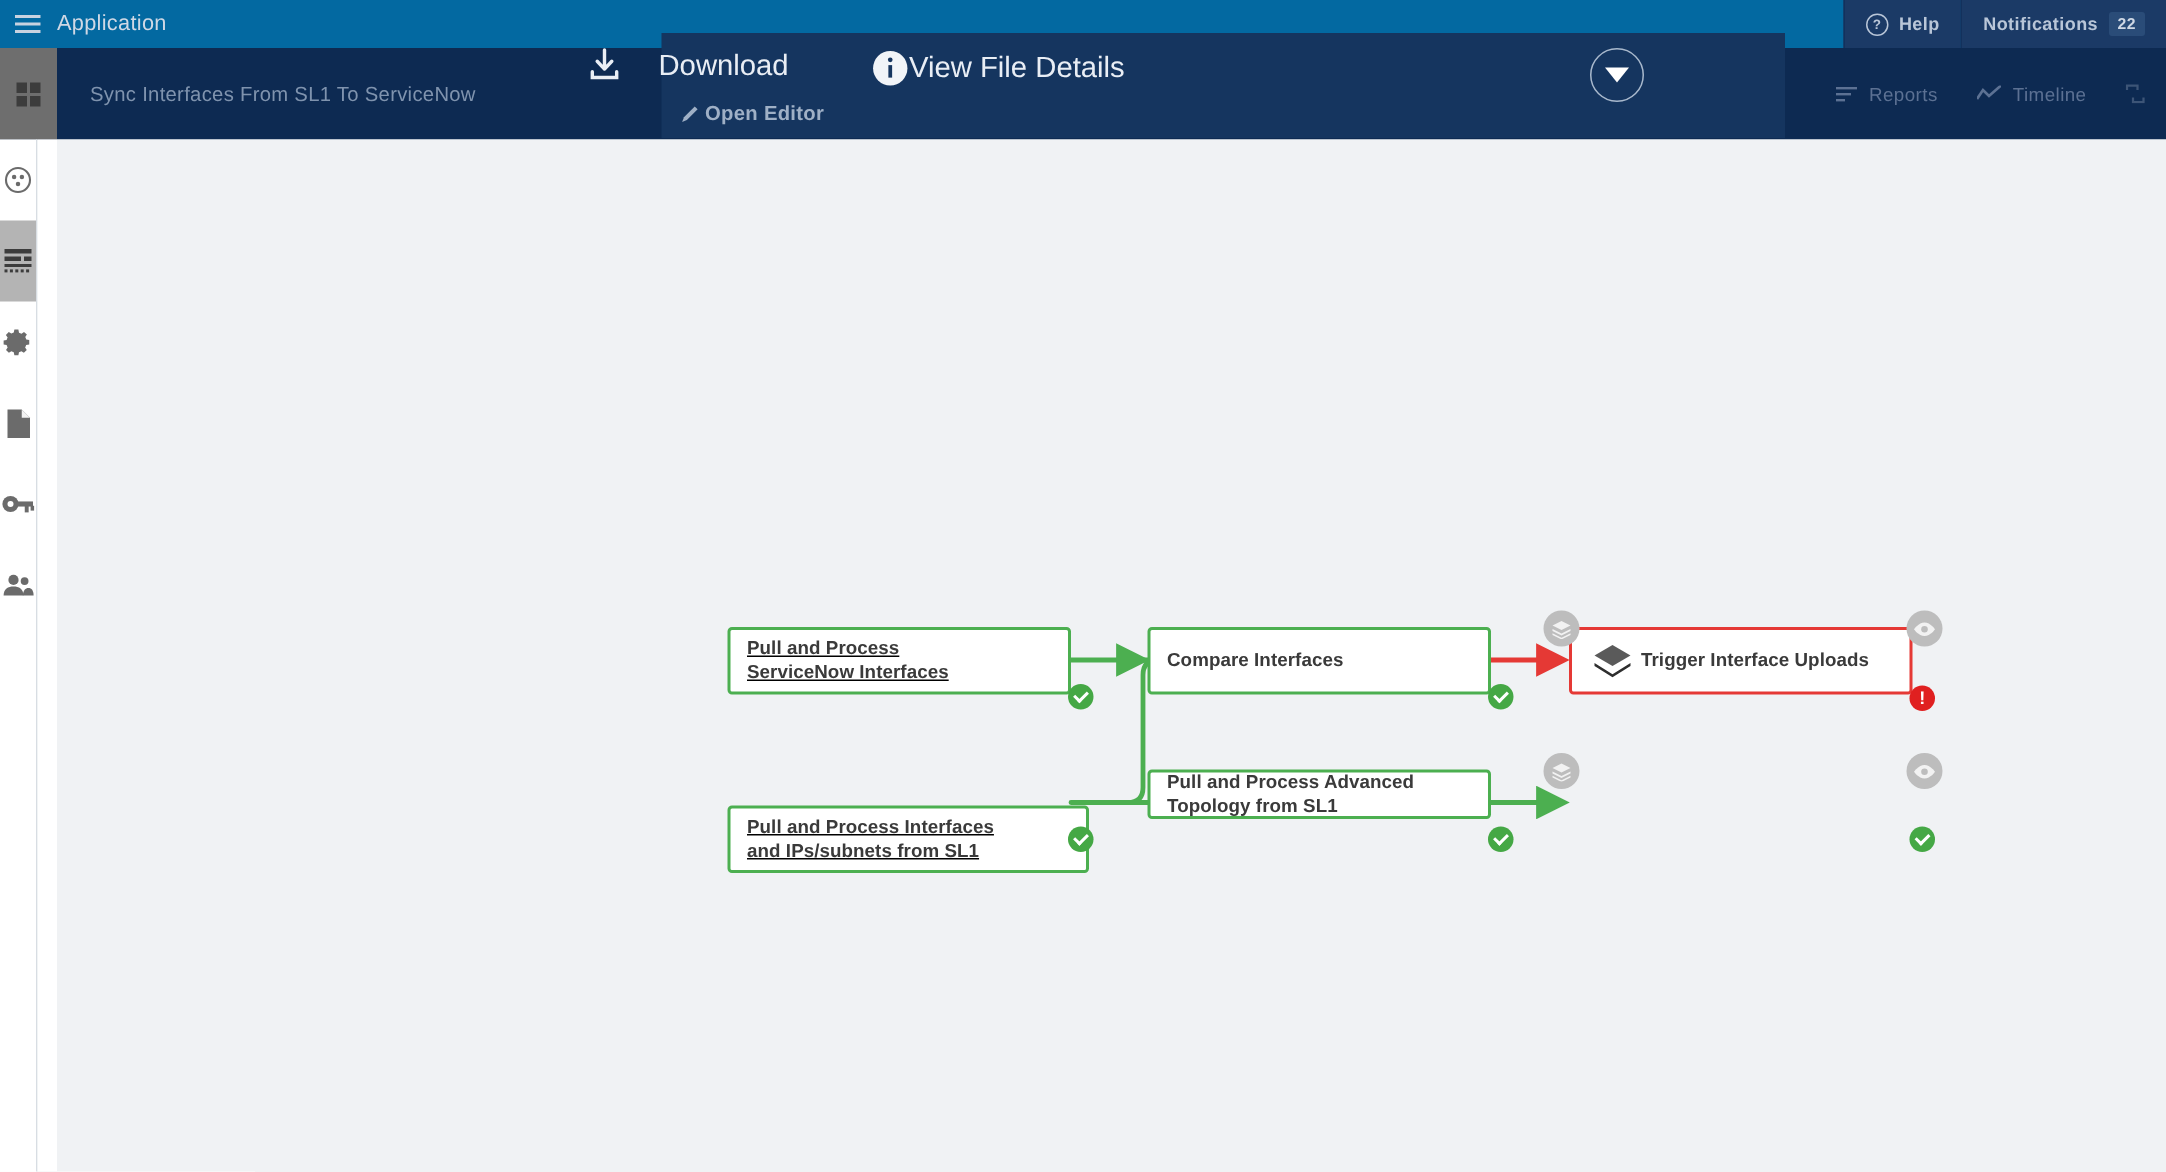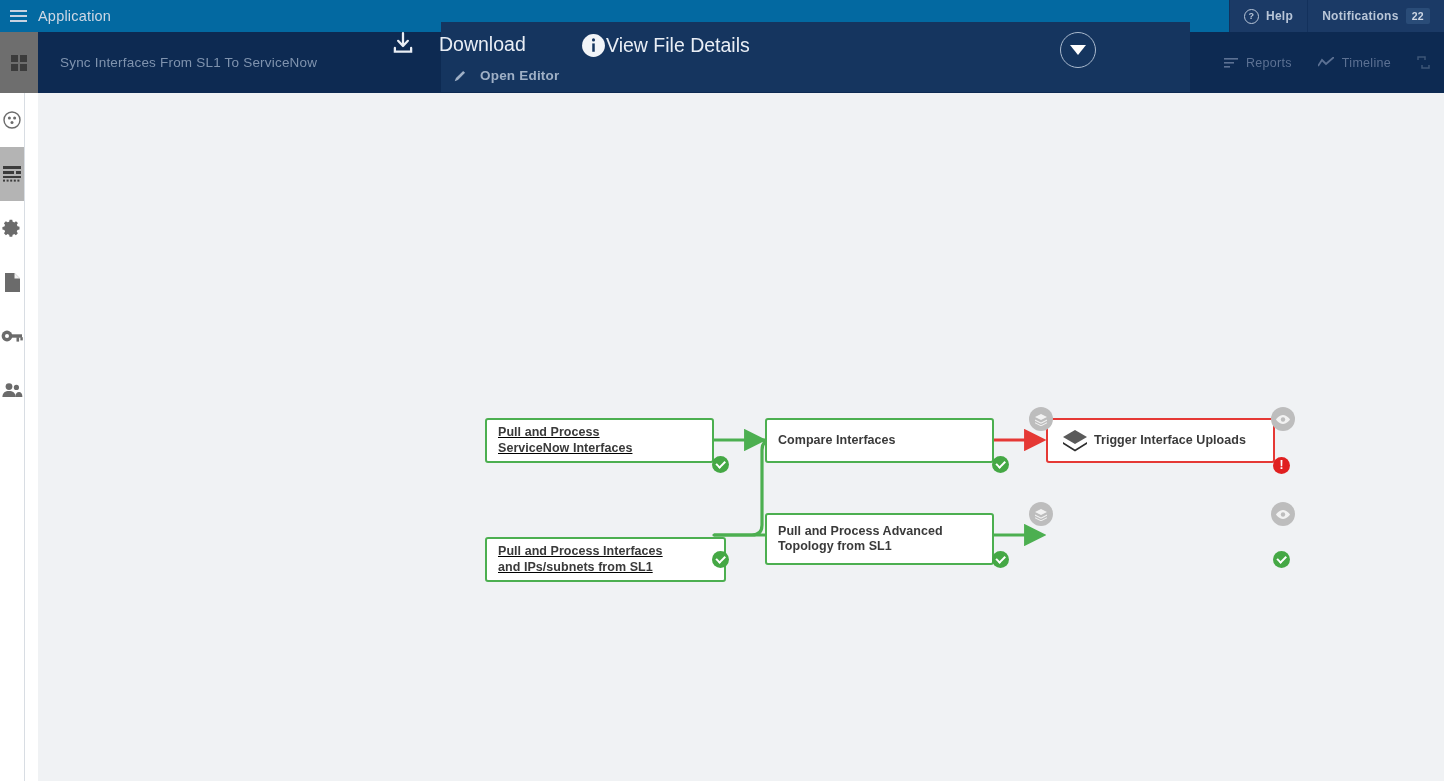--- a/index.html
+++ b/index.html
@@ -153,21 +153,21 @@
     font-size: 19.5px;
     cursor: pointer;
     white-space: nowrap;
   }
   .action-item.sep { margin-left: 33px; }
   .sub-action {
     position: absolute;
     left: 12px; top: 46px;
     display: flex;
     align-items: center;
-    gap: 13px;
+    gap: 3px;
     color: #9fb0c6;
     font-size: 13.5px;
     font-weight: bold;
     letter-spacing: .2px;
     cursor: pointer;
   }
   .caret-btn {
     position: absolute;
     left: 619px; top: 10px;
     width: 34px; height: 34px;
@@ -515,21 +515,21 @@
     </svg>
   </div>
   <div class="badge err" style="left:1248px; top:364px;"></div>
 
   <div class="node plain" style="left:460px; top:444px; width:241px; height:45px;text-decoration:underline;">
     <div class="node-label">Pull and Process Interfaces
 and IPs/subnets from SL1</div>
   </div>
   <div class="badge ok" style="left:687px; top:458px;"></div>
 
-  <div class="node plain" style="left:740px; top:420px; width:229px; height:52px;">
+  <div class="node plain" style="left:740px; top:420px; width:229px; height:33px;">
     <div class="node-label">Pull and Process Advanced
 Topology from SL1</div>
   </div>
   <div class="badge ok" style="left:967px; top:458px;"></div>
 
   <div class="corner-badge" style="left:1004px; top:409px;">
     <svg width="14" height="13" viewBox="0 0 14 13">
       <path d="M7 1 L13 4 L7 7 L1 4 Z" fill="#f2f2f2"></path>
       <path d="M1 6.4 L7 9.4 L13 6.4 L13 7.7 L7 10.7 L1 7.7 Z" fill="#f2f2f2"></path>
       <path d="M1 9.2 L7 12.2 L13 9.2 L13 10.3 L7 13.3 L1 10.3 Z" fill="#f2f2f2"></path>

